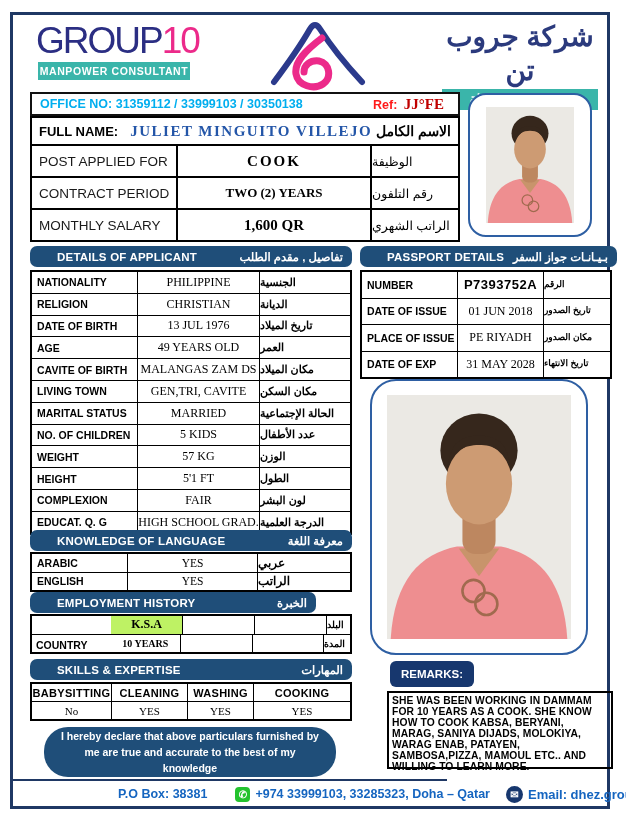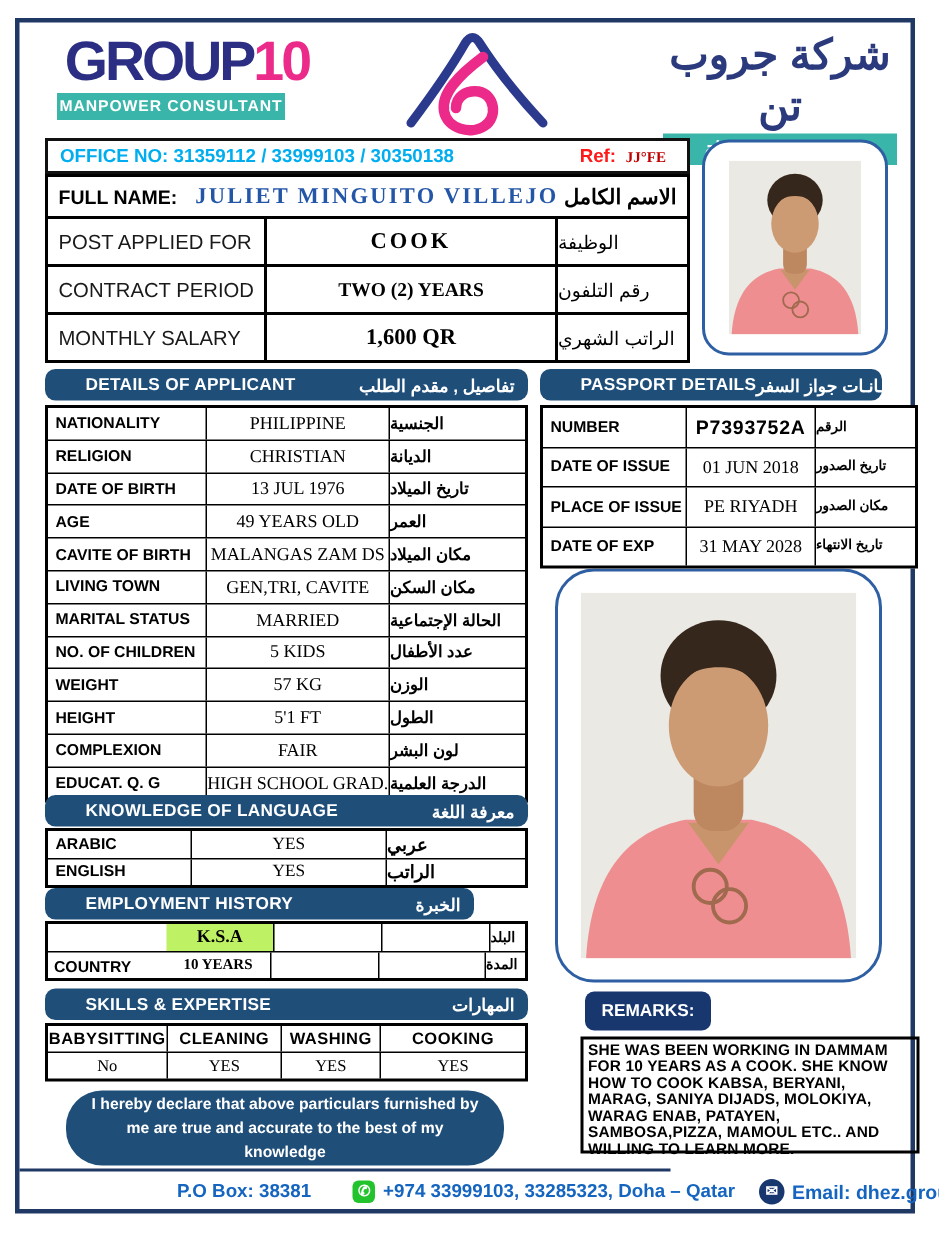--- a/index.html
+++ b/index.html
@@ -3,39 +3,39 @@
 <meta charset="utf-8">
 <style>
   html,body{margin:0;padding:0;background:#fff;}
   .page{position:relative;width:626px;height:822px;background:#fff;overflow:hidden;
         font-family:"Liberation Sans",sans-serif;color:#000;}
   .outer-border{position:absolute;left:10px;top:12px;width:600px;height:797px;
         border:3px solid #1f3864;box-sizing:border-box;}
 
   
   .logo-group{position:absolute;left:36px;top:22px;width:170px;}
-  .logo-word{font-weight:bold;font-size:37px;letter-spacing:-2px;line-height:1;
-        color:#2b2e83;white-space:nowrap;text-align:right;}
+  .logo-word{font-weight:normal;font-size:37px;letter-spacing:-2px;line-height:1;
+        color:#2b2e83;white-space:nowrap;}
   .logo-word .ten{color:#ec2a8a;}
   .logo-banner{margin-top:3px;margin-left:2px;width:152px;background:#3ab5aa;color:#fff;
         font-weight:bold;font-size:10.5px;text-align:center;padding:3px 0;letter-spacing:.6px;}
   .center-logo{position:absolute;left:262px;top:16px;width:110px;height:76px;}
   .ar-header{position:absolute;left:428px;top:20px;width:184px;text-align:center;direction:rtl;}
   .ar-name{font-weight:bold;font-size:28px;line-height:1.2;color:#2b3a7d;}
   .ar-banner{margin:2px auto 0;width:156px;background:#3ab5aa;color:#fff;font-weight:bold;
         font-size:12.5px;padding:2px 0 4px;}
 
   
   .office-bar{position:absolute;left:30px;top:92px;width:430px;height:24px;
         border:2px solid #111;box-sizing:border-box;display:flex;align-items:center;
         font-weight:bold;font-size:12.5px;background:#fff;}
   .office-text{color:#00aeef;margin-left:8px;white-space:nowrap;}
   .ref-wrap{margin-left:auto;margin-right:14px;white-space:nowrap;}
   .ref-label{color:#ff1a1a;}
-  .ref-value{color:#c00000;font-family:"Liberation Serif",serif;font-size:10px;margin-left:3px;}
+  .ref-value{color:#c00000;font-family:"Liberation Serif",serif;font-size:15px;margin-left:3px;}
 
   
   .name-table{position:absolute;left:30px;top:116px;width:430px;border:2px solid #000;
         box-sizing:border-box;background:#fff;}
   .fullname-row{display:flex;align-items:center;height:26px;border-bottom:2px solid #000;}
   .fn-label{font-weight:bold;font-size:13px;padding-left:7px;}
   .fn-value{color:#2456a8;font-family:"Liberation Serif",serif;font-weight:bold;
         font-size:15px;letter-spacing:1.5px;margin-left:12px;white-space:nowrap;}
   .fn-ar{margin-left:auto;padding-right:7px;font-weight:bold;font-size:14px;direction:rtl;}
   .nrow{display:flex;height:30px;border-bottom:2px solid #000;}
@@ -281,21 +281,21 @@
         <div class="g-v">FAIR</div>
         <div class="g-a">لون البشر</div>
       </div>
     <div class="g-row">
         <div class="g-l">EDUCAT. Q. G</div>
         <div class="g-v">HIGH SCHOOL GRAD.</div>
         <div class="g-a">الدرجة العلمية</div>
       </div>
   </div>
 
-  <div class="secbar" style="left:360px;top:246px;width:228px;">
+  <div class="secbar" style="left:360px;top:246px;width:257px;">
     <span class="en">PASSPORT DETAILS</span>
     <span class="ar">بـيـانـات جواز السفر</span>
   </div>
   <div class="g-table ptable">
     <div class="g-row">
         <div class="g-l">NUMBER</div>
         <div class="g-v num">P7393752A</div>
         <div class="g-a">الرقم</div>
       </div>
     <div class="g-row">

